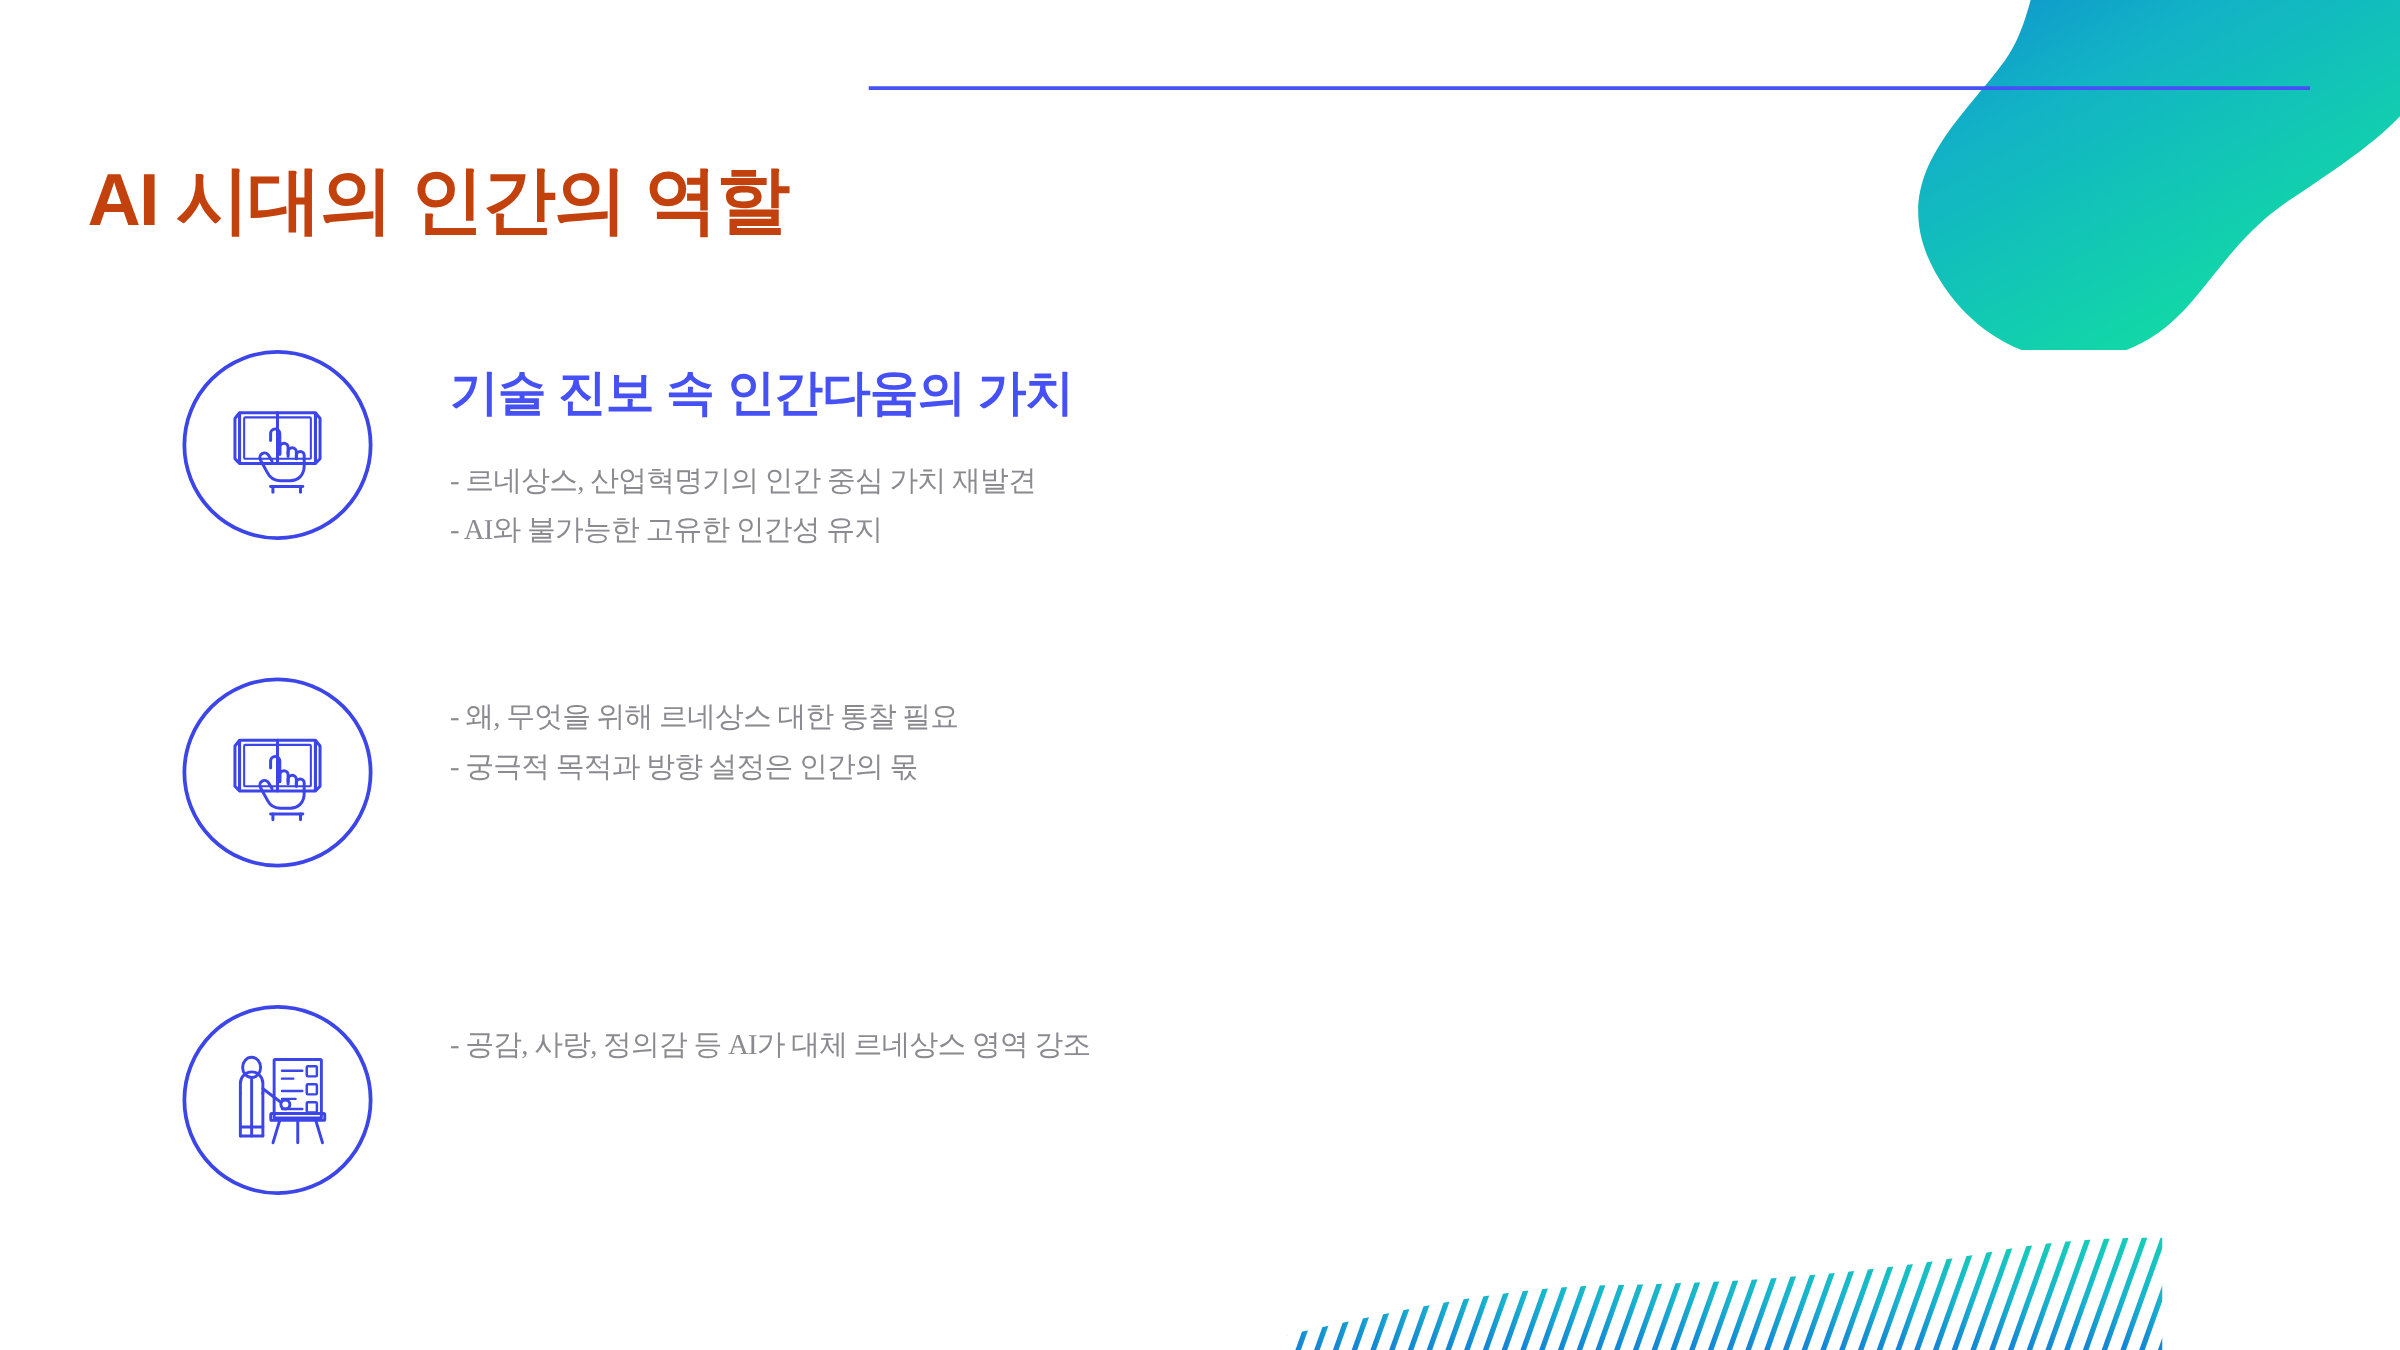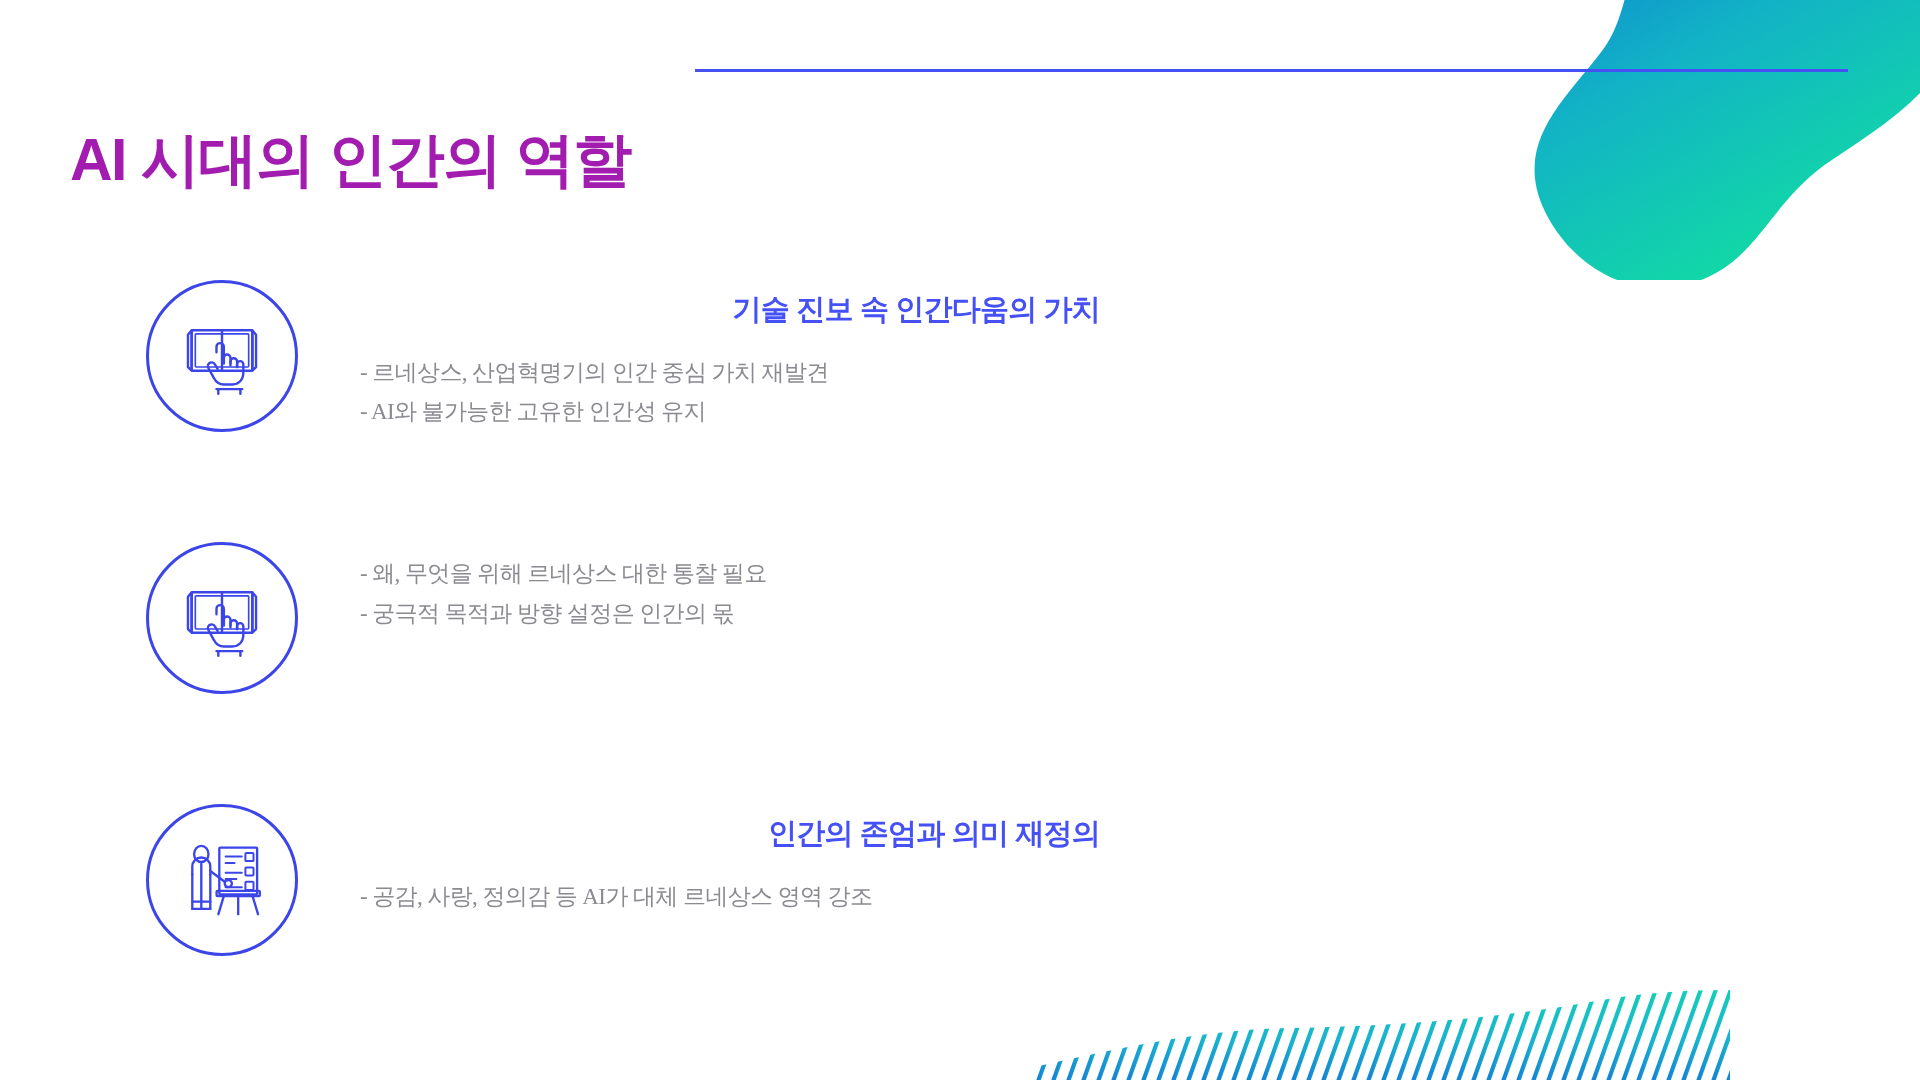--- a/index.html
+++ b/index.html
@@ -54,21 +54,21 @@
 
   
   .slide-title {
     position: absolute;
     left: 70px;
     top: 128px;
     margin: 0;
     font-size: 59px;
     font-weight: 700;
     letter-spacing: -1.5px;
-    color: #a21caf;
+    color: #c2410c;
     line-height: 1.1;
     white-space: nowrap;
     z-index: 5;
   }
 
   
   .content-list {
     position: absolute;
     left: 0;
     top: 270px;
@@ -99,27 +99,26 @@
   .icon-badge svg { display: block; }
 
   .row-text {
     flex: 1 1 auto;
     margin-left: 62px;
     padding-top: 22px;
   }
 
   .row-heading {
     margin: 0 0 26px 0;
-    font-size: 29px;
+    font-size: 39px;
     font-weight: 700;
     letter-spacing: -0.8px;
     color: #4550f5;
     line-height: 1.2;
     white-space: nowrap;
-    text-align: right;
   }
 
   .row-bullets {
     margin: 0;
     padding: 0;
     list-style: none;
     font-family: Liberation Serif, serif;
   }
   .row-bullets li {
     font-size: 23px;
@@ -246,21 +245,20 @@
               <line x1="54" y1="49" x2="66" y2="49"></line>
               <line x1="54" y1="58" x2="72" y2="58"></line>
             </g>
             <rect x="76" y="20" width="9" height="9" rx="1" stroke-width="2.2"></rect>
             <rect x="76" y="36" width="9" height="9" rx="1" stroke-width="2.2"></rect>
             <rect x="76" y="52" width="9" height="9" rx="1" stroke-width="2.2"></rect>
           </g>
         </svg>
       </div>
       <div class="row-text">
-        <h2 class="row-heading">인간의 존엄과 의미 재정의</h2>
         <ul class="row-bullets">
           <li>- 공감, 사랑, 정의감 등 AI가 대체 르네상스 영역 강조</li>
         </ul>
       </div>
     </div>
 
   </div>
 
   <svg class="deco-stripes" viewBox="0 0 700 90" preserveAspectRatio="none" aria-hidden="true">
     <defs>

